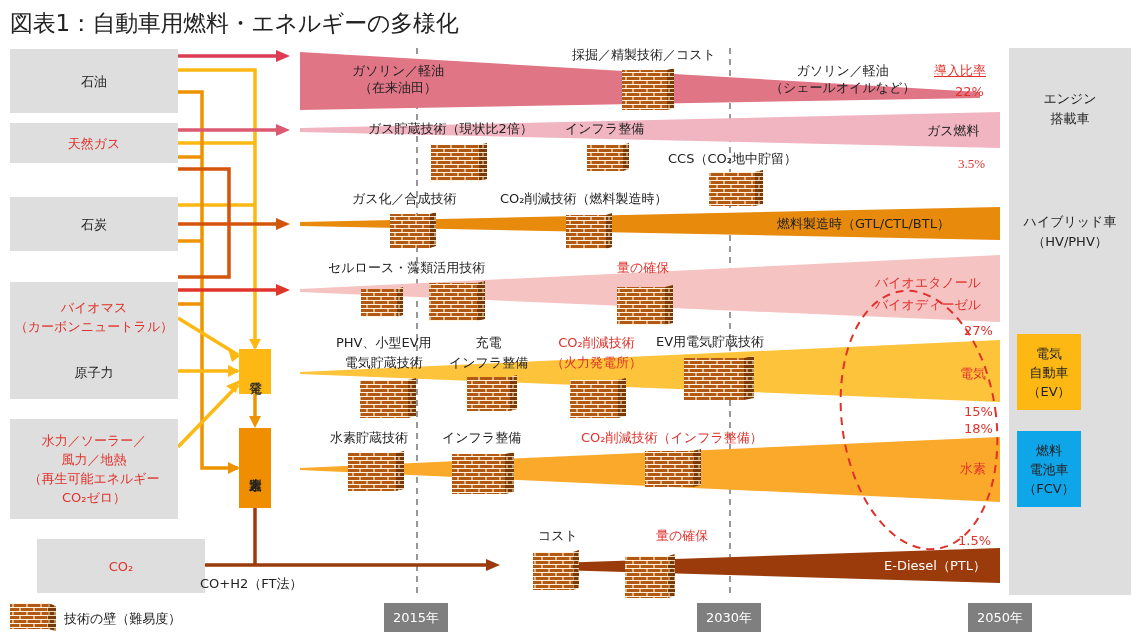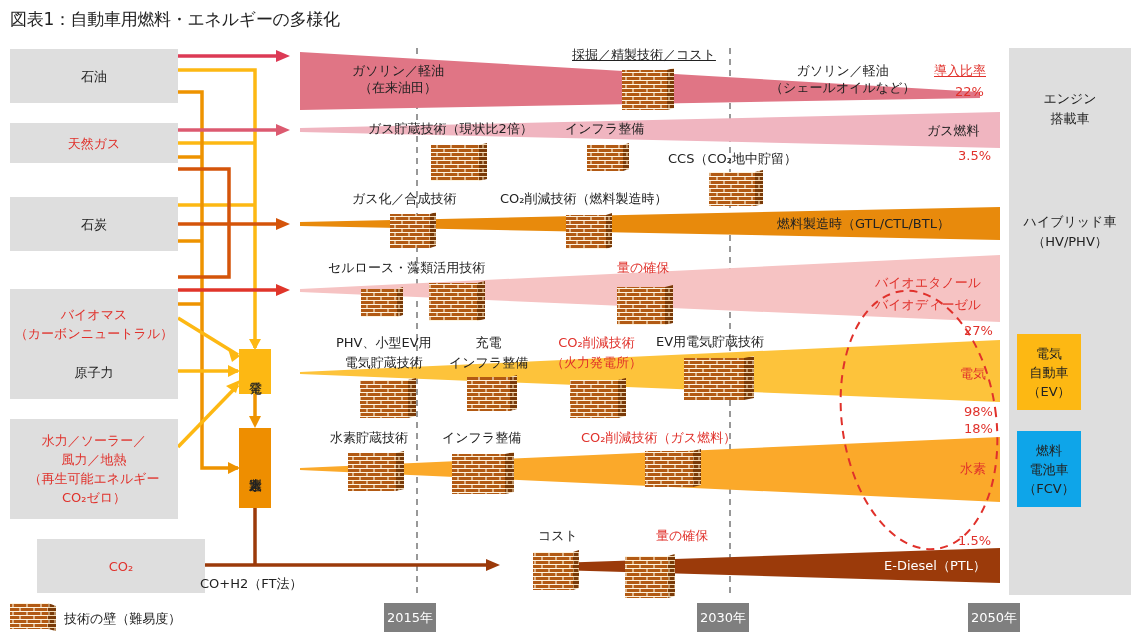--- a/index.html
+++ b/index.html
@@ -1,32 +1,32 @@
 <!DOCTYPE html>
 <html><head>
 <meta charset="utf-8">
 <style>
   html, body { margin: 0; padding: 0; background: #ffffff; }
   body { width: 1140px; height: 644px; position: relative; overflow: hidden;
          font-family: "DejaVu Sans", "Liberation Sans", sans-serif; color: #222; }
-  .title { position: absolute; left: 10px; top: 8px; font-size: 17px; color: #222; letter-spacing: -0.3px; }
+  .title { position: absolute; left: 10px; top: 8px; font-size: 23px; color: #222; letter-spacing: -0.3px; }
   .src { position: absolute; left: 10px; width: 168px; background: #dedede; display: flex;
          align-items: center; justify-content: center; text-align: center; font-size: 13px; line-height: 19px; }
   .src.red { color: #e0312b; }
   svg#diagram { position: absolute; left: 0; top: 0; }
   .lbl { position: absolute; font-size: 13px; white-space: nowrap; line-height: 17px; }
   .lbl.c { text-align: center; }
   .lbl.red { color: #e0312b; }
   .lbl.white { color: #fff; }
   .pct { position: absolute; font-size: 13px; color: #e0312b; text-align: right; }
   .vbox { position: absolute; display: flex; align-items: center; justify-content: center; text-align: center;
           font-size: 13px; line-height: 19px; }
   .proc { position: absolute; display: flex; align-items: center; justify-content: center; text-align: center;
           font-size: 13px; line-height: 16px; writing-mode: vertical-rl; text-orientation: upright; }
-  .year { position: absolute; top: 603px; height: 29px; width: 52px; background: #7f7f7f; color: #fff;
+  .year { position: absolute; top: 603px; height: 29px; width: 64px; background: #7f7f7f; color: #fff;
           font-size: 13px; display: flex; align-items: center; justify-content: center; }
   .legend-text { position: absolute; left: 64px; top: 610px; font-size: 13px; }
 </style>
 </head>
 <body>
 
 <div class="title">図表1：自動車用燃料・エネルギーの多様化</div>
 
 <div style="position:absolute;left:1009px;top:48px;width:122px;height:547px;background:#dedede;"></div>
 
@@ -171,24 +171,24 @@
         <rect x="533" y="552" width="40" height="38" fill="url(#brick)"></rect>
         <polygon points="573,552 579,550 579,588 573,590" fill="url(#brickside)"></polygon>
       </g>
       <g>
         <rect x="625" y="556" width="43" height="42" fill="url(#brick)"></rect>
         <polygon points="668,556 675,554 675,596 668,598" fill="url(#brickside)"></polygon>
       </g>
     </g>
 </svg>
 
-<div class="src" style="top: 49px; height: 54px; white-space: pre-line;">石油</div>
+<div class="src" style="top: 49px; height: 64px; white-space: pre-line;">石油</div>
 <div class="src red" style="top: 123px; height: 40px; white-space: pre-line;">天然ガス</div>
 <div class="src" style="top: 197px; height: 54px; white-space: pre-line;">石炭</div>
-<div class="src red" style="top:289px;height:70px;white-space:pre-line;">バイオマス
+<div class="src red" style="top:282px;height:70px;white-space:pre-line;">バイオマス
 （カーボンニュートラル）</div>
 <div class="src" style="top: 345px; height: 54px; white-space: pre-line;">原子力</div>
 <div class="src red" style="top:419px;height:100px;white-space:pre-line;">水力／ソーラー／
 風力／地熱
 （再生可能エネルギー
 CO₂ゼロ）</div>
 <div class="src red" style="top: 539px; height: 54px; white-space: pre-line; margin-left: 27px;">CO₂</div>
 
 <div class="proc" style="left:239px;top:349px;width:32px;height:45px;background:#fdb813;">発電</div>
 <div class="proc" style="left:239px;top:428px;width:32px;height:80px;background:#ee8e00;">水素製造</div>
@@ -202,44 +202,44 @@
 <div class="lbl" style="left:927px;top:122px;">ガス燃料</div>
 <div class="lbl" style="left:777px;top:215px;">燃料製造時（GTL/CTL/BTL）</div>
 <div class="lbl c red" style="left:875px;top:272px;white-space:pre-line;line-height:22px;">バイオエタノール
 バイオディーゼル</div>
 <div class="lbl red" style="left:960px;top:365px;">電気</div>
 <div class="lbl red" style="left:960px;top:460px;">水素</div>
 <div class="lbl white" style="left:884px;top:557px;">E-Diesel（PTL）</div>
 
 <div class="pct" style="left:934px;top:62px;text-decoration:underline;">導入比率</div>
 <div class="pct" style="left:955px;top:84px;">22%</div>
-<div class="pct" style="left:958px;top:148px;">3.5%</div>
+<div class="pct" style="left:958px;top:156px;font-family:Liberation Serif, serif;">3.5%</div>
 <div class="pct" style="left:964px;top:323px;">27%</div>
-<div class="pct" style="left:964px;top:404px;">98%</div>
+<div class="pct" style="left:964px;top:404px;">15%</div>
 <div class="pct" style="left:964px;top:421px;">18%</div>
 <div class="pct" style="left:958px;top:533px;">1.5%</div>
 
-<div class="lbl" style="left:572px;top:46px;text-decoration:underline;">採掘／精製技術／コスト</div>
+<div class="lbl" style="left:572px;top:46px;">採掘／精製技術／コスト</div>
 <div class="lbl" style="left:368px;top:120px;">ガス貯蔵技術（現状比2倍）</div>
 <div class="lbl" style="left:565px;top:120px;">インフラ整備</div>
 <div class="lbl" style="left:668px;top:150px;">CCS（CO₂地中貯留）</div>
 <div class="lbl" style="left:352px;top:190px;">ガス化／合成技術</div>
 <div class="lbl" style="left:500px;top:190px;">CO₂削減技術（燃料製造時）</div>
 <div class="lbl" style="left:328px;top:259px;">セルロース・藻類活用技術</div>
 <div class="lbl red" style="left:617px;top:259px;">量の確保</div>
 <div class="lbl c" style="left:336px;top:333px;white-space:pre-line;line-height:20px;">PHV、小型EV用
 電気貯蔵技術</div>
 <div class="lbl c" style="left:449px;top:333px;white-space:pre-line;line-height:20px;">充電
 インフラ整備</div>
 <div class="lbl c red" style="left:551px;top:333px;white-space:pre-line;line-height:20px;">CO₂削減技術
 （火力発電所）</div>
 <div class="lbl" style="left:656px;top:333px;">EV用電気貯蔵技術</div>
 <div class="lbl" style="left:330px;top:429px;">水素貯蔵技術</div>
 <div class="lbl" style="left:442px;top:429px;">インフラ整備</div>
-<div class="lbl red" style="left:581px;top:429px;">CO₂削減技術（ガス燃料）</div>
+<div class="lbl red" style="left:581px;top:429px;">CO₂削減技術（インフラ整備）</div>
 <div class="lbl" style="left:538px;top:527px;">コスト</div>
 <div class="lbl red" style="left:656px;top:527px;">量の確保</div>
 
 <div class="lbl c" style="left:1020px;top:89px;width:100px;white-space:pre-line;line-height:20px;">エンジン
 搭載車</div>
 <div class="lbl c" style="left:1012px;top:212px;width:116px;white-space:pre-line;line-height:20px;">ハイブリッド車
 （HV/PHV）</div>
 <div class="vbox" style="left:1017px;top:334px;width:64px;height:76px;background:#fdb813;white-space:pre-line;">電気
 自動車
 （EV）</div>

